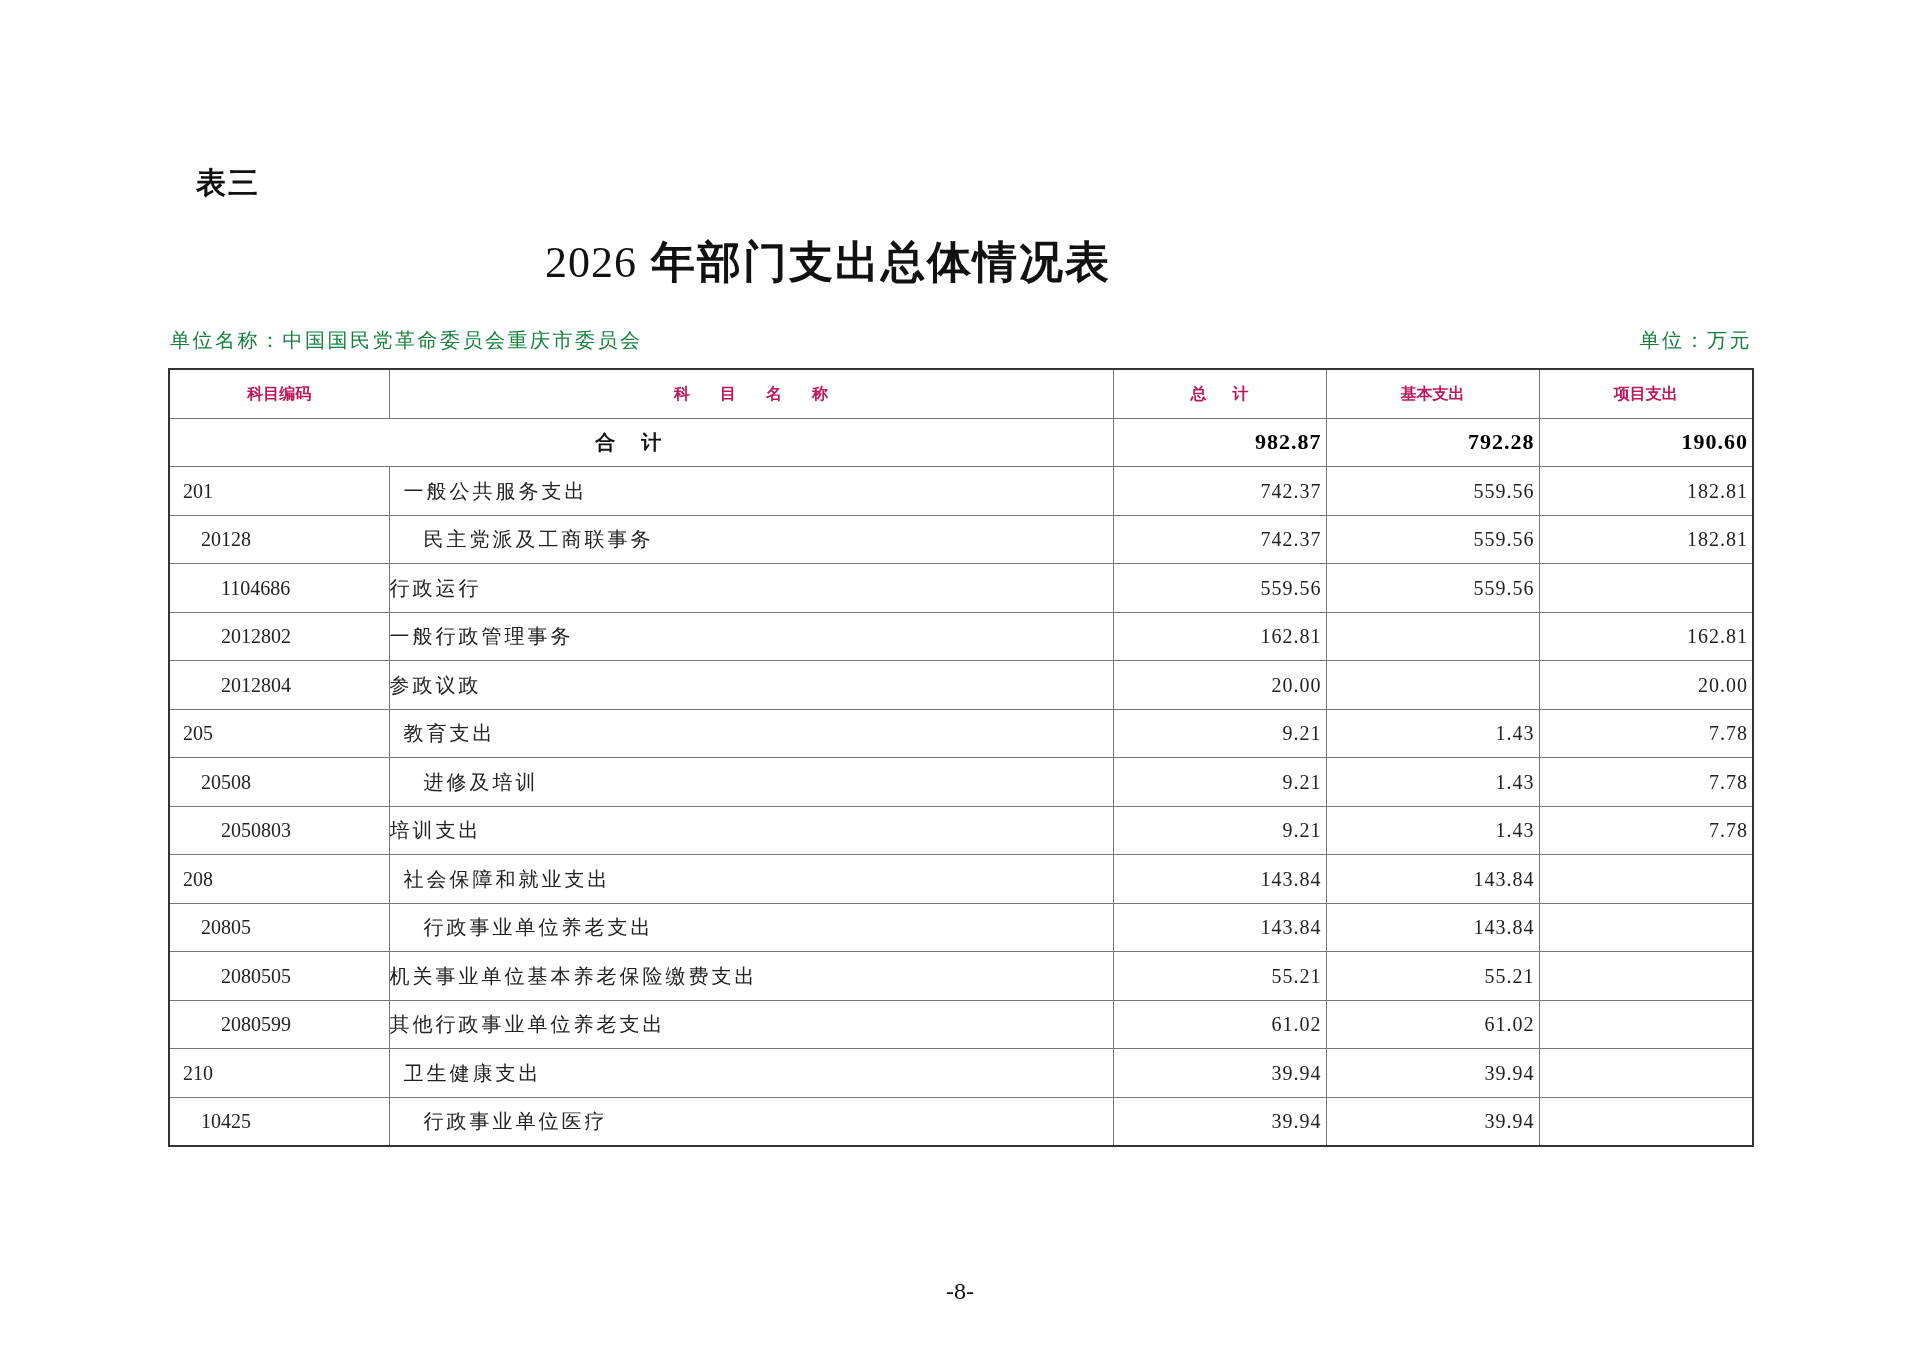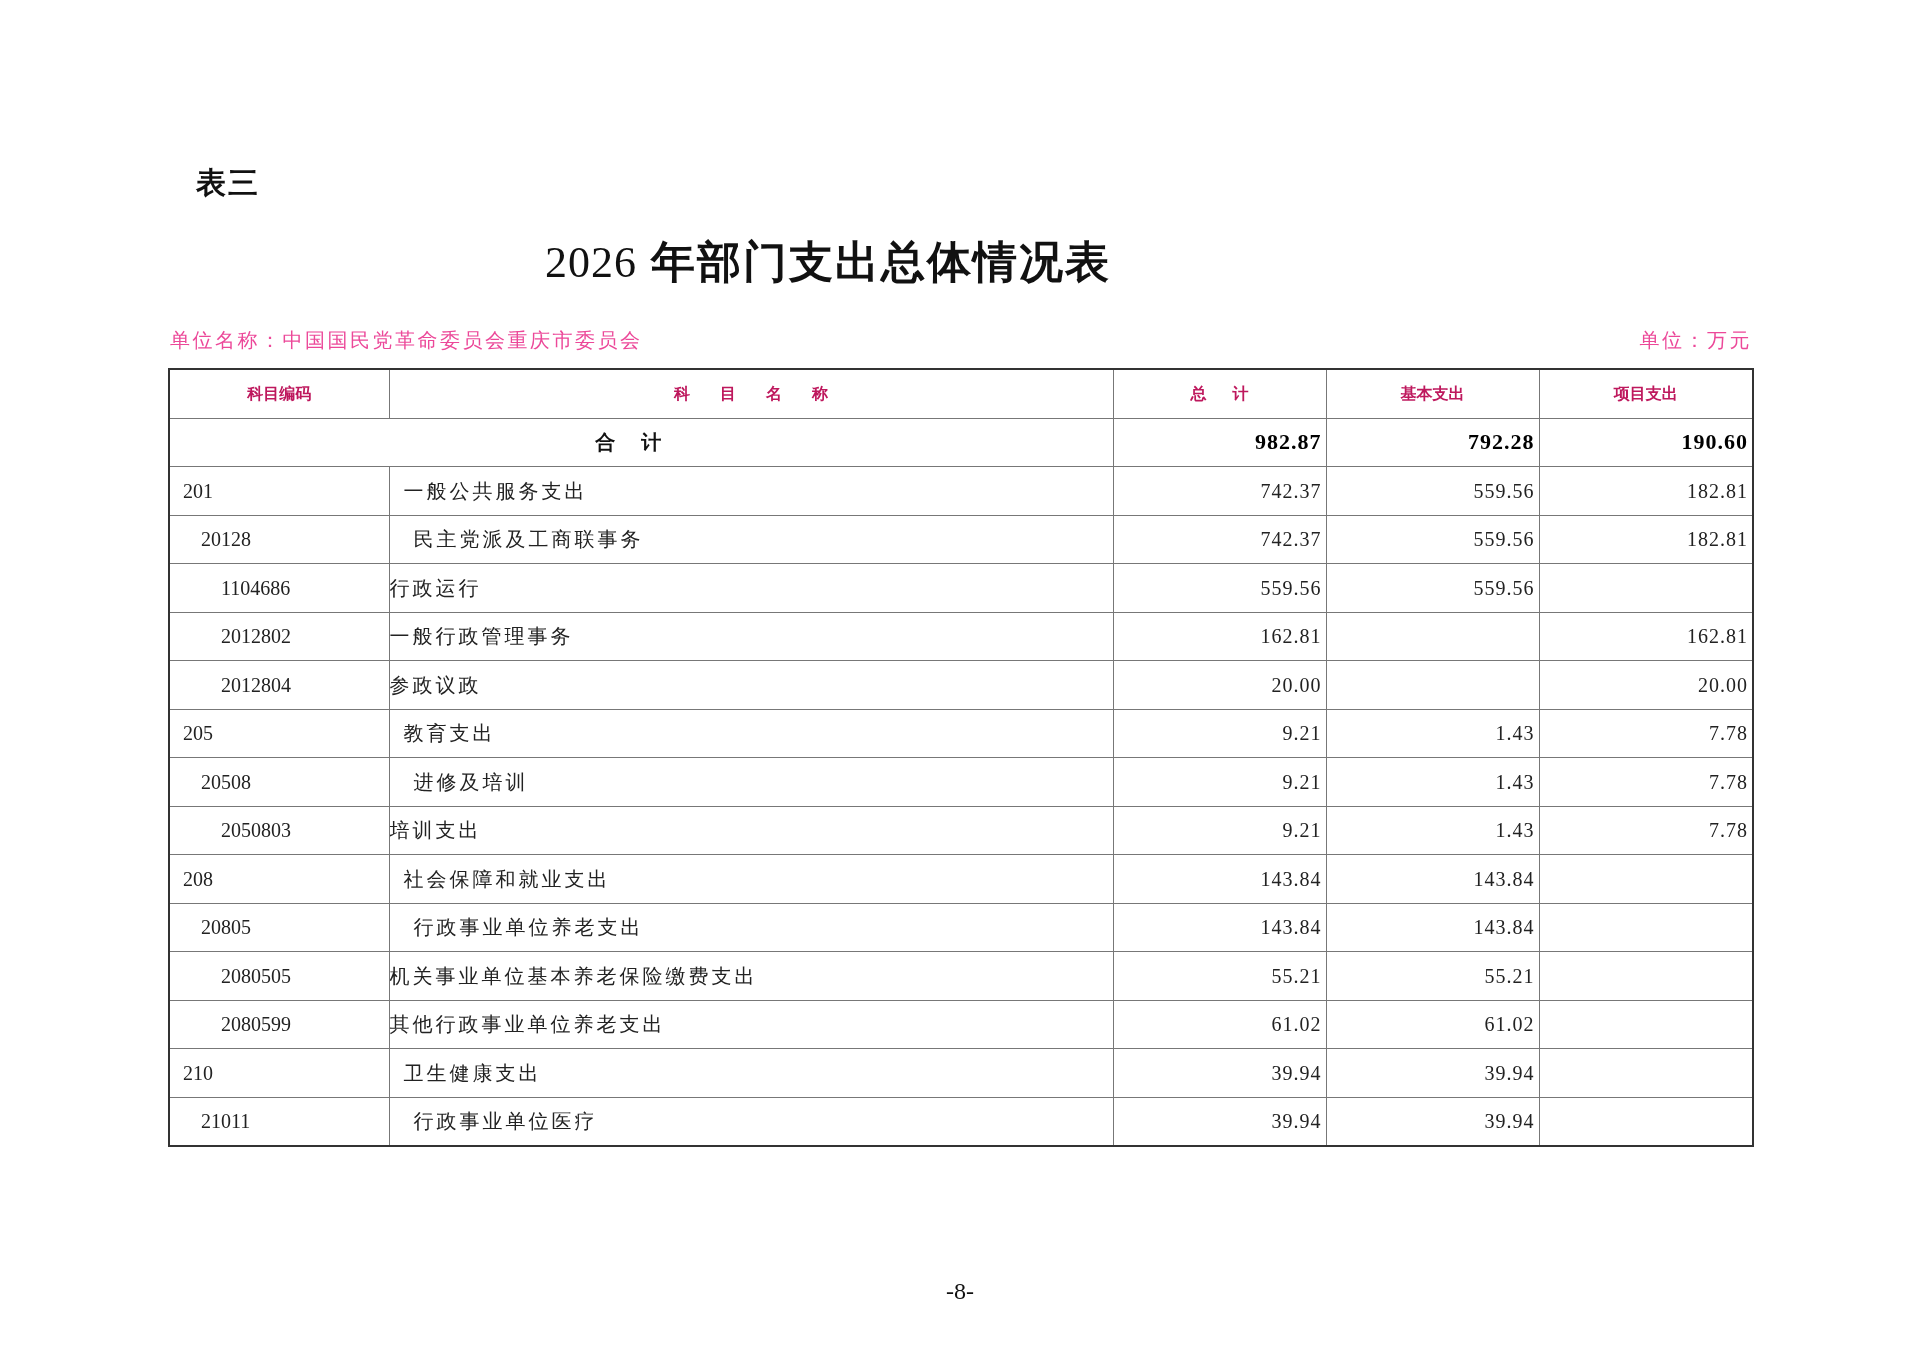--- a/index.html
+++ b/index.html
@@ -48,21 +48,21 @@
     }
     .meta-row {
       position: absolute;
       left: 170px;
       width: 1582px;
       top: 326px;
       height: 28px;
       font-size: 20px;
       line-height: 28px;
       letter-spacing: 2.5px;
-      color: #ec4899;
+      color: #15803d;
     }
     .meta-row .unit-name { position: absolute; left: 0; top: 0; }
     .meta-row .unit-currency { position: absolute; right: 0; top: 0; }
 
     table.budget {
       position: absolute;
       left: 168px;
       top: 368px;
       width: 1584px;
       border-collapse: collapse;
@@ -117,21 +117,21 @@
     }
     tr.total-row td.num {
       font-weight: bold;
       color: #000;
       font-size: 22px;
     }
     td.code.l1 { padding-left: 13px; }
     td.code.l2 { padding-left: 31px; }
     td.code.l3 { padding-left: 51px; }
     td.name.l1 { padding-left: 14px; }
-    td.name.l2 { padding-left: 24px; }
+    td.name.l2 { padding-left: 34px; }
     td.name.l3 { }
 
     .page-number {
       position: absolute;
       left: 0;
       width: 1920px;
       top: 1278px;
       text-align: center;
       font-family: "Liberation Serif", "DejaVu Serif", serif;
       font-size: 24px;
@@ -259,21 +259,21 @@
         <td class="num"></td>
       </tr>
       <tr>
         <td class="code l1">210</td>
         <td class="name l1">卫生健康支出</td>
         <td class="num">39.94</td>
         <td class="num">39.94</td>
         <td class="num"></td>
       </tr>
       <tr>
-        <td class="code l2">21011</td>
+        <td class="code l2">10425</td>
         <td class="name l2">行政事业单位医疗</td>
         <td class="num">39.94</td>
         <td class="num">39.94</td>
         <td class="num"></td>
       </tr>
     </tbody>
 </table>
 
 <div class="page-number">-8-</div>
 

